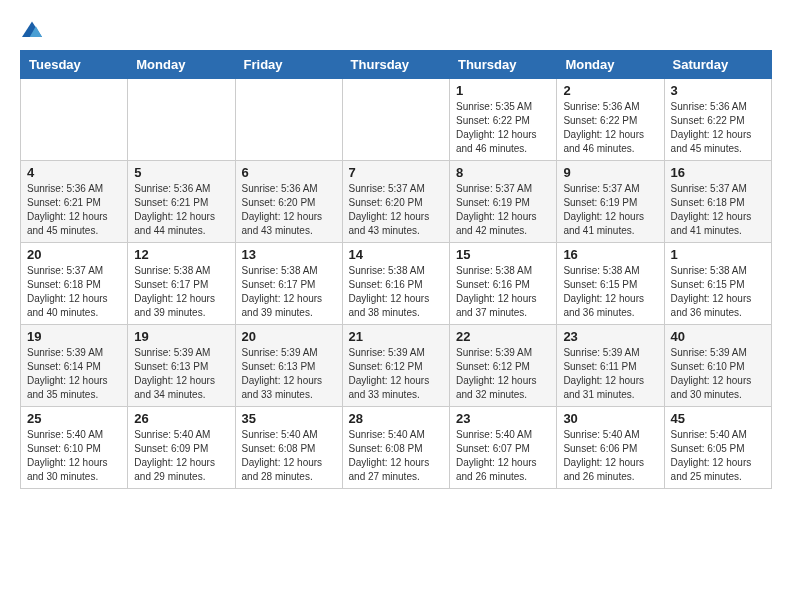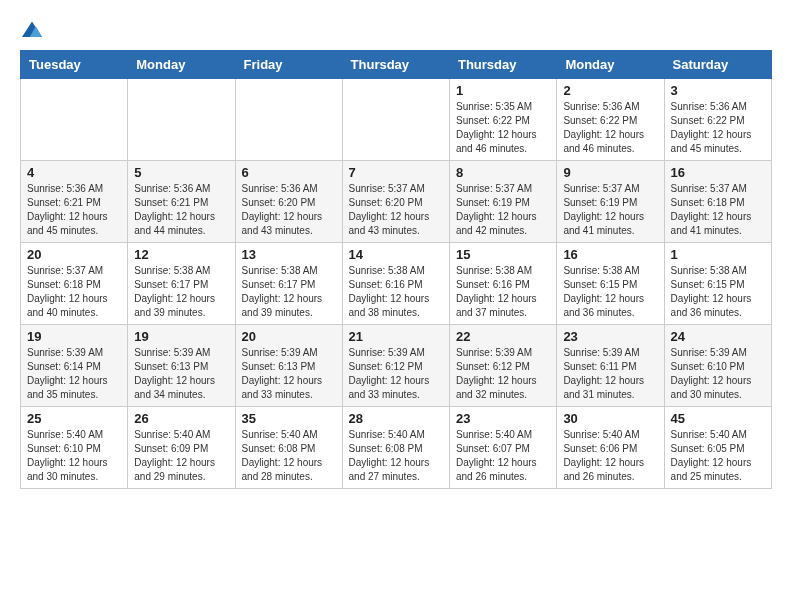--- a/index.html
+++ b/index.html
@@ -285,21 +285,21 @@
 and 32 minutes.</div>
         </td>
         <td>
           <div class="day-num">23</div>
           <div class="day-info" style="white-space: pre-line;">Sunrise: 5:39 AM
 Sunset: 6:11 PM
 Daylight: 12 hours
 and 31 minutes.</div>
         </td>
         <td>
-          <div class="day-num">24</div>
+          <div class="day-num">40</div>
           <div class="day-info" style="white-space: pre-line;">Sunrise: 5:39 AM
 Sunset: 6:10 PM
 Daylight: 12 hours
 and 30 minutes.</div>
         </td>
       </tr>
       <tr class="row-odd">
         <td>
           <div class="day-num">25</div>
           <div class="day-info" style="white-space: pre-line;">Sunrise: 5:40 AM

